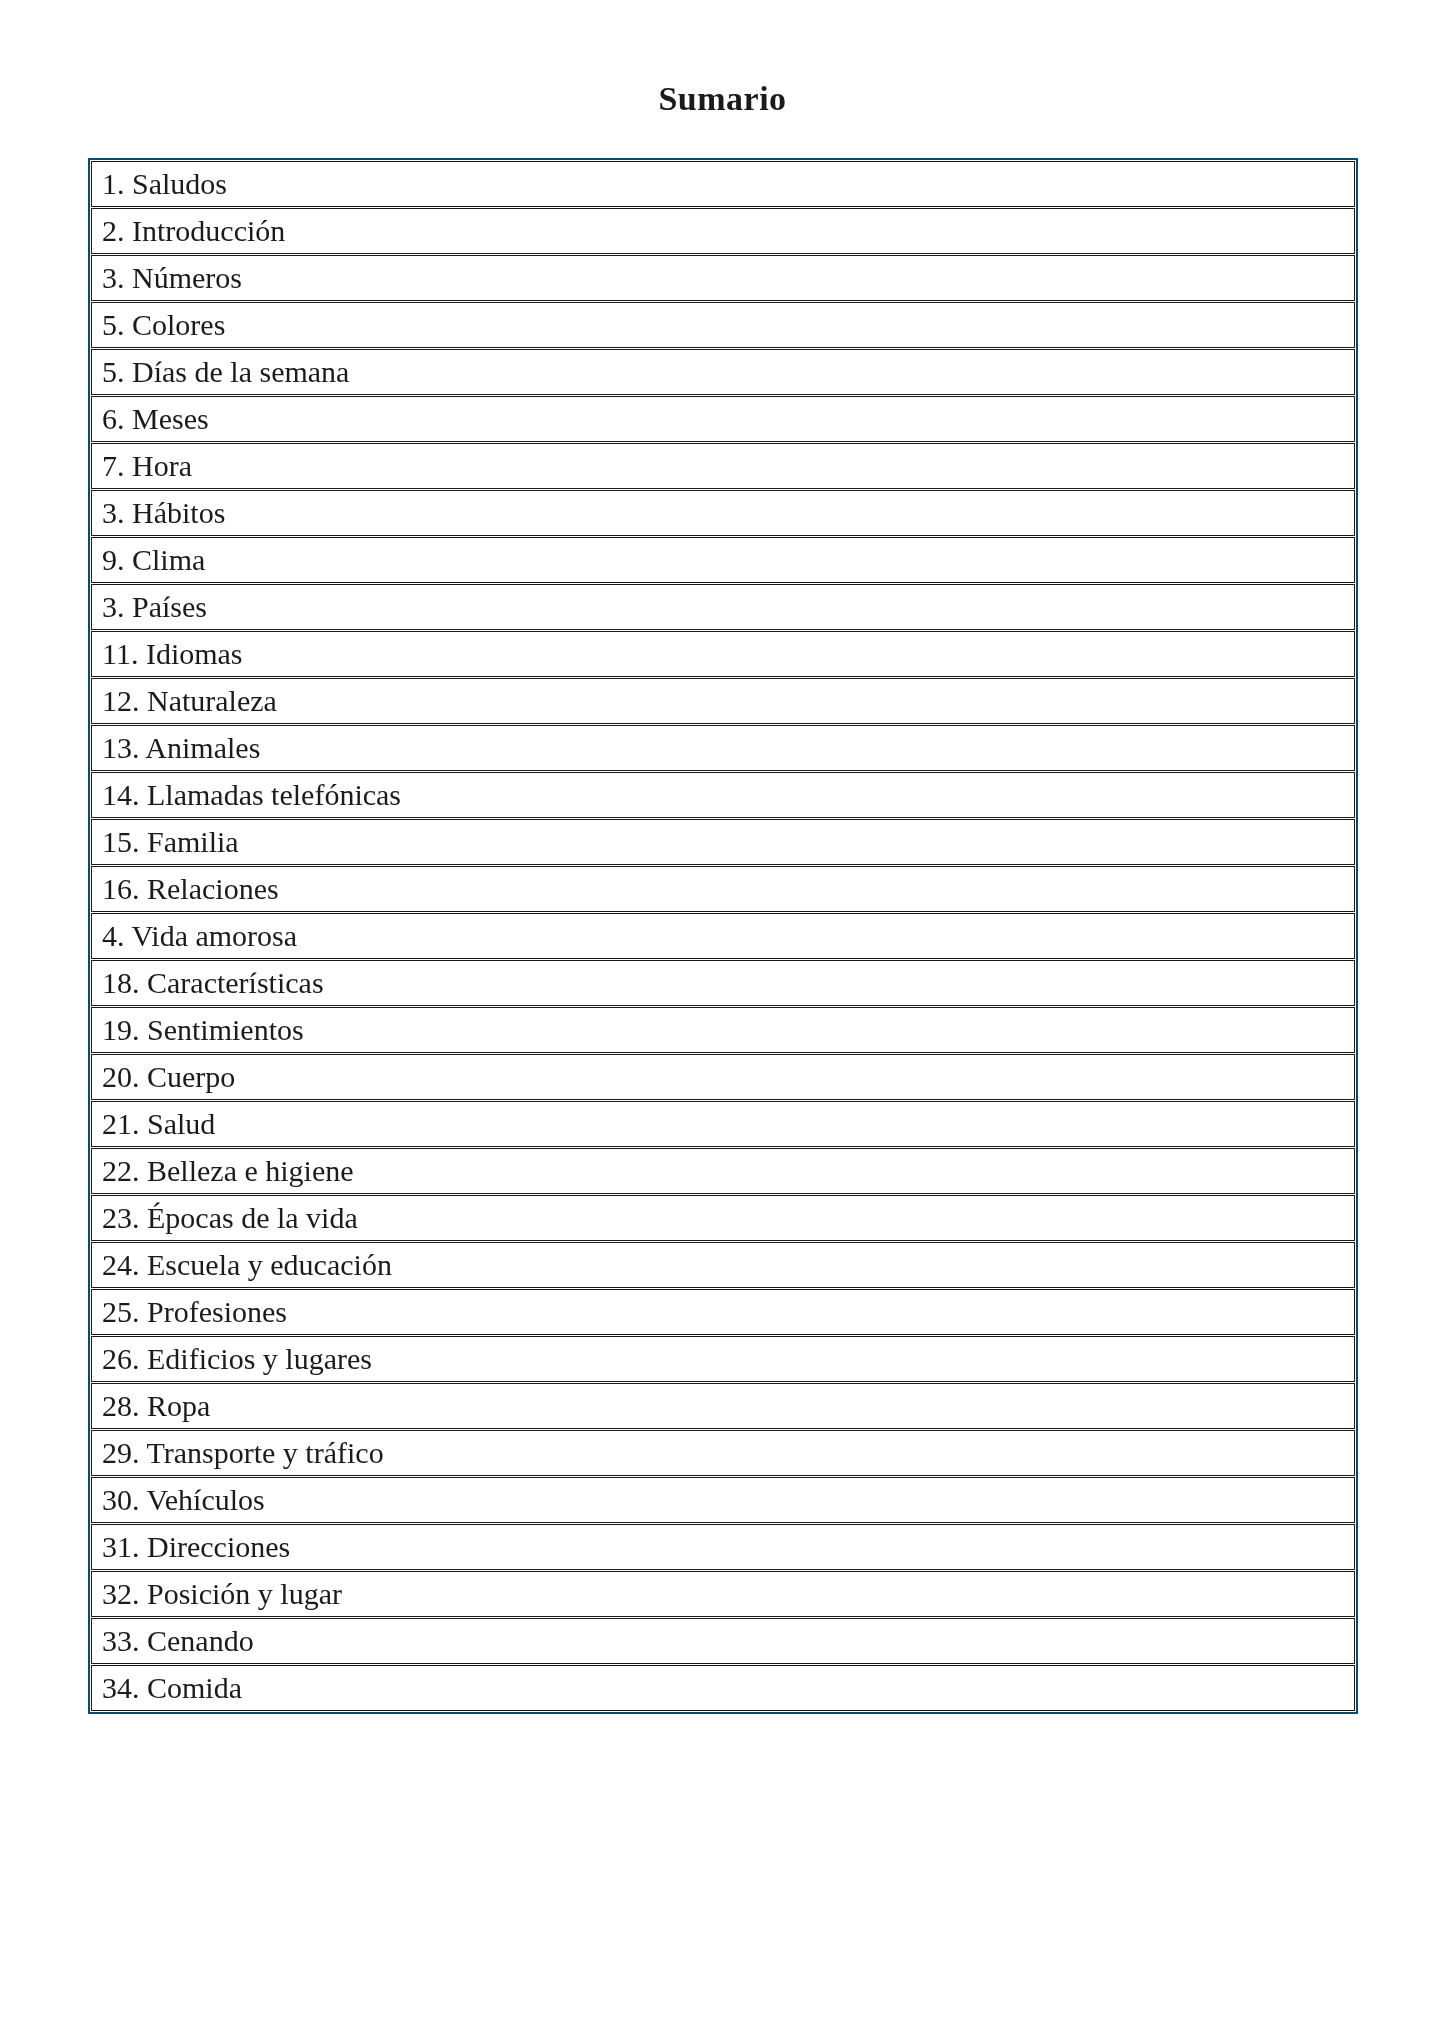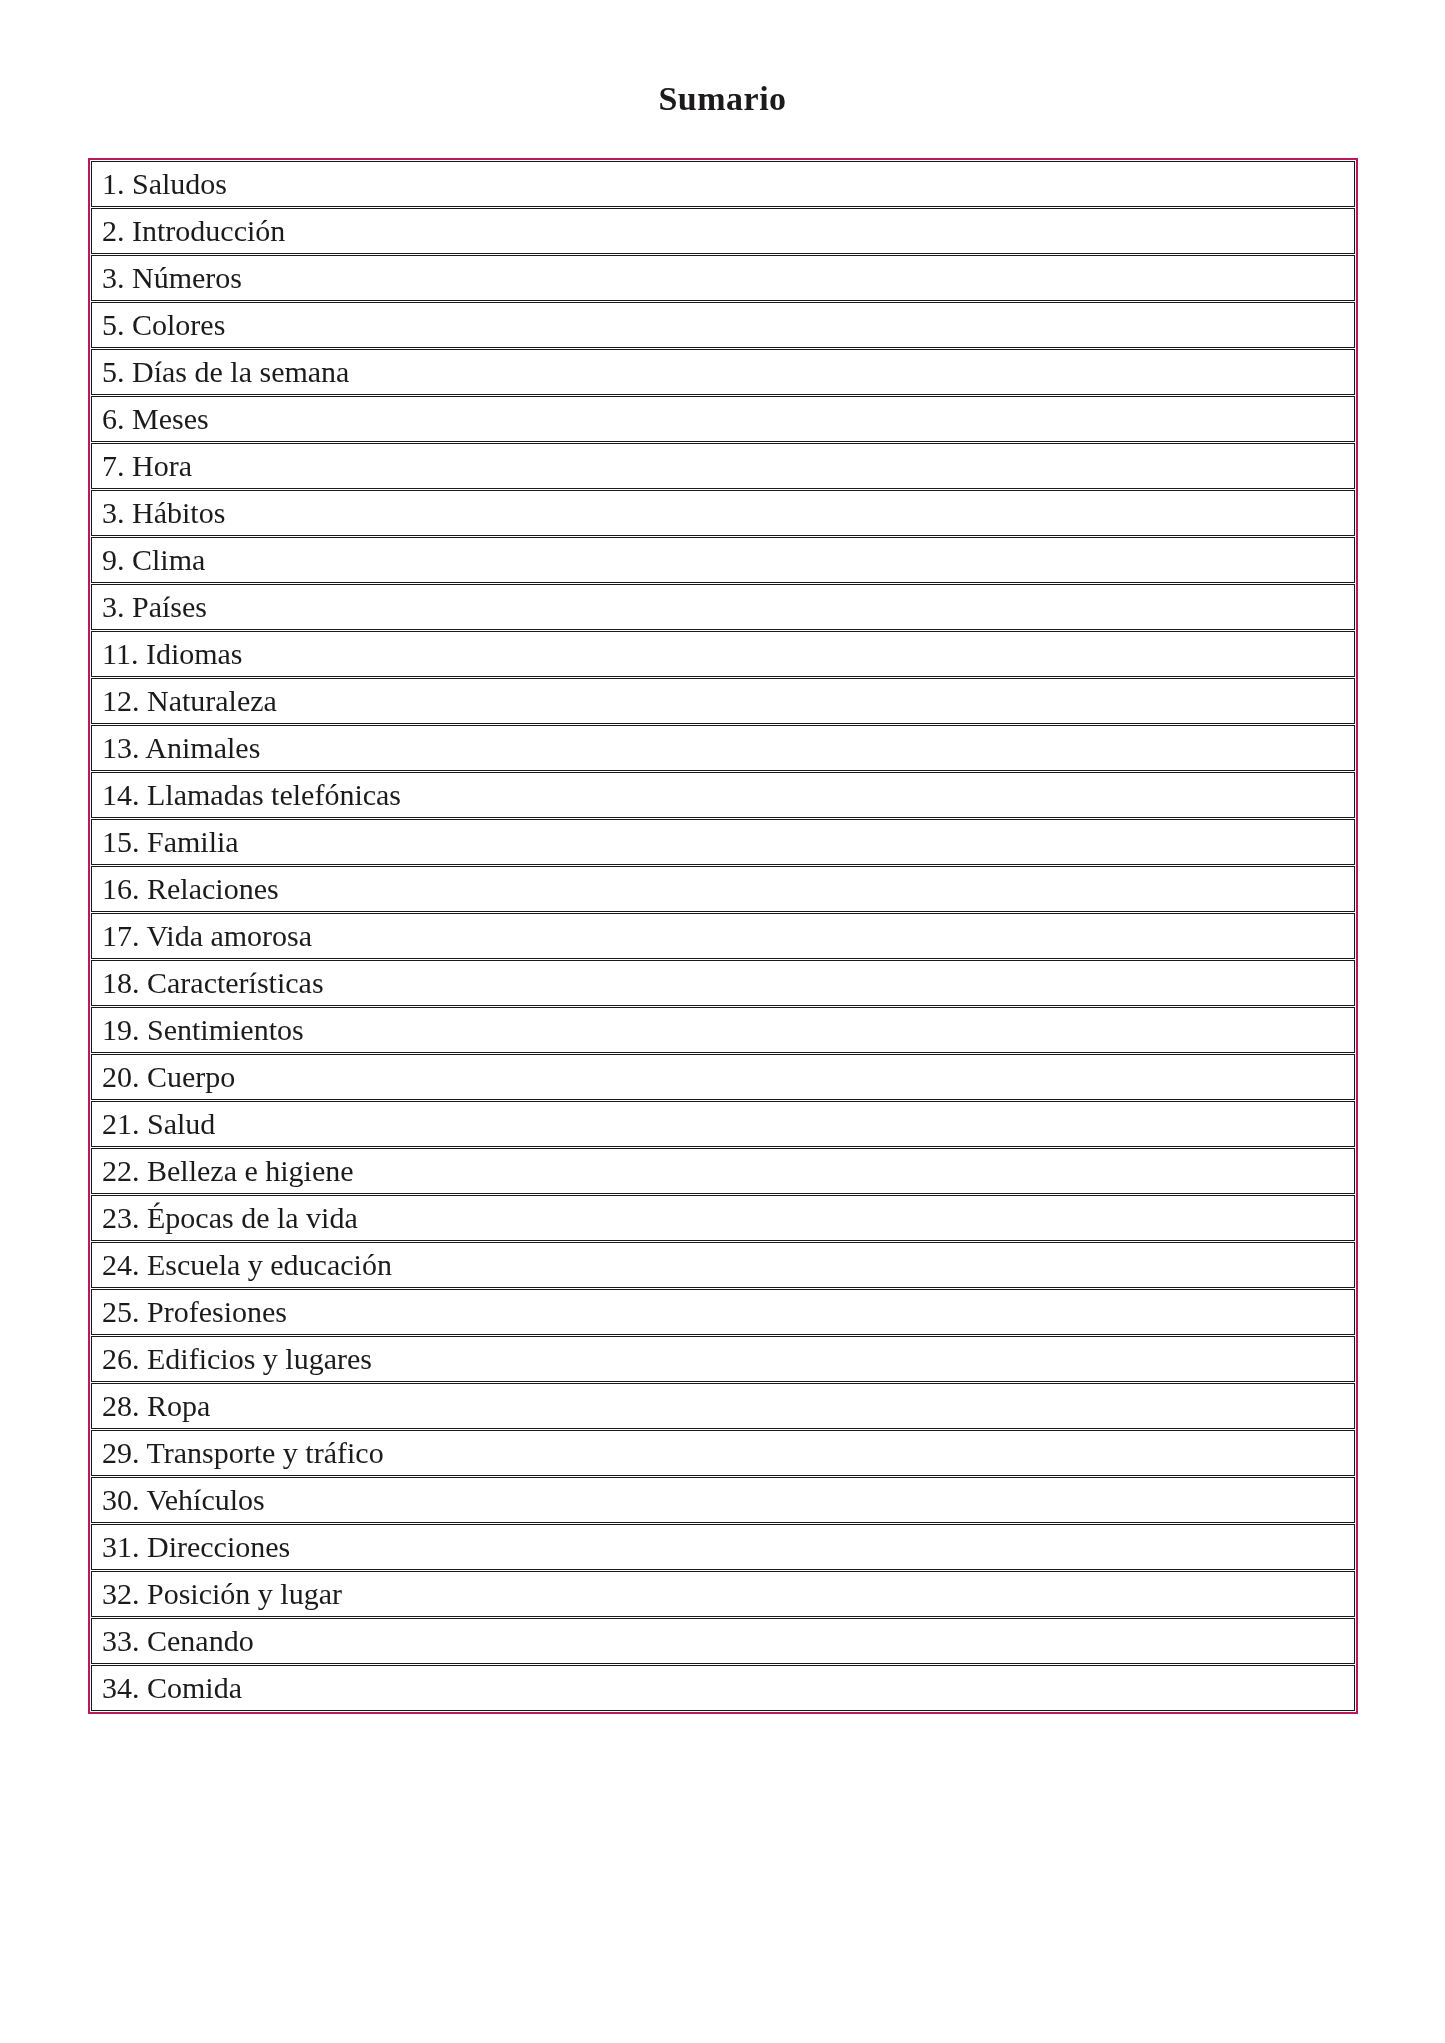--- a/index.html
+++ b/index.html
@@ -23,21 +23,21 @@
     font-size: 34px;
     font-weight: bold;
     color: #1c1a1b;
     letter-spacing: 0.5px;
   }
   .toc-table {
     position: absolute;
     left: 88px;
     top: 158px;
     width: 1270px;
-    border: 2px solid #be185d;
+    border: 2px solid #0c4a6e;
     border-collapse: separate;
     border-spacing: 1px;
     background: #ffffff;
     table-layout: fixed;
   }
   .toc-row td {
     border: 1px solid #1a1a1a;
     height: 44px;
     padding: 0 8px 0 10px;
     font-size: 30px;
@@ -100,21 +100,21 @@
         <tr class="toc-row">
         <td>14. Llamadas telefónicas</td>
       </tr>
         <tr class="toc-row">
         <td>15. Familia</td>
       </tr>
         <tr class="toc-row">
         <td>16. Relaciones</td>
       </tr>
         <tr class="toc-row">
-        <td>17. Vida amorosa</td>
+        <td>4. Vida amorosa</td>
       </tr>
         <tr class="toc-row">
         <td>18. Características</td>
       </tr>
         <tr class="toc-row">
         <td>19. Sentimientos</td>
       </tr>
         <tr class="toc-row">
         <td>20. Cuerpo</td>
       </tr>

